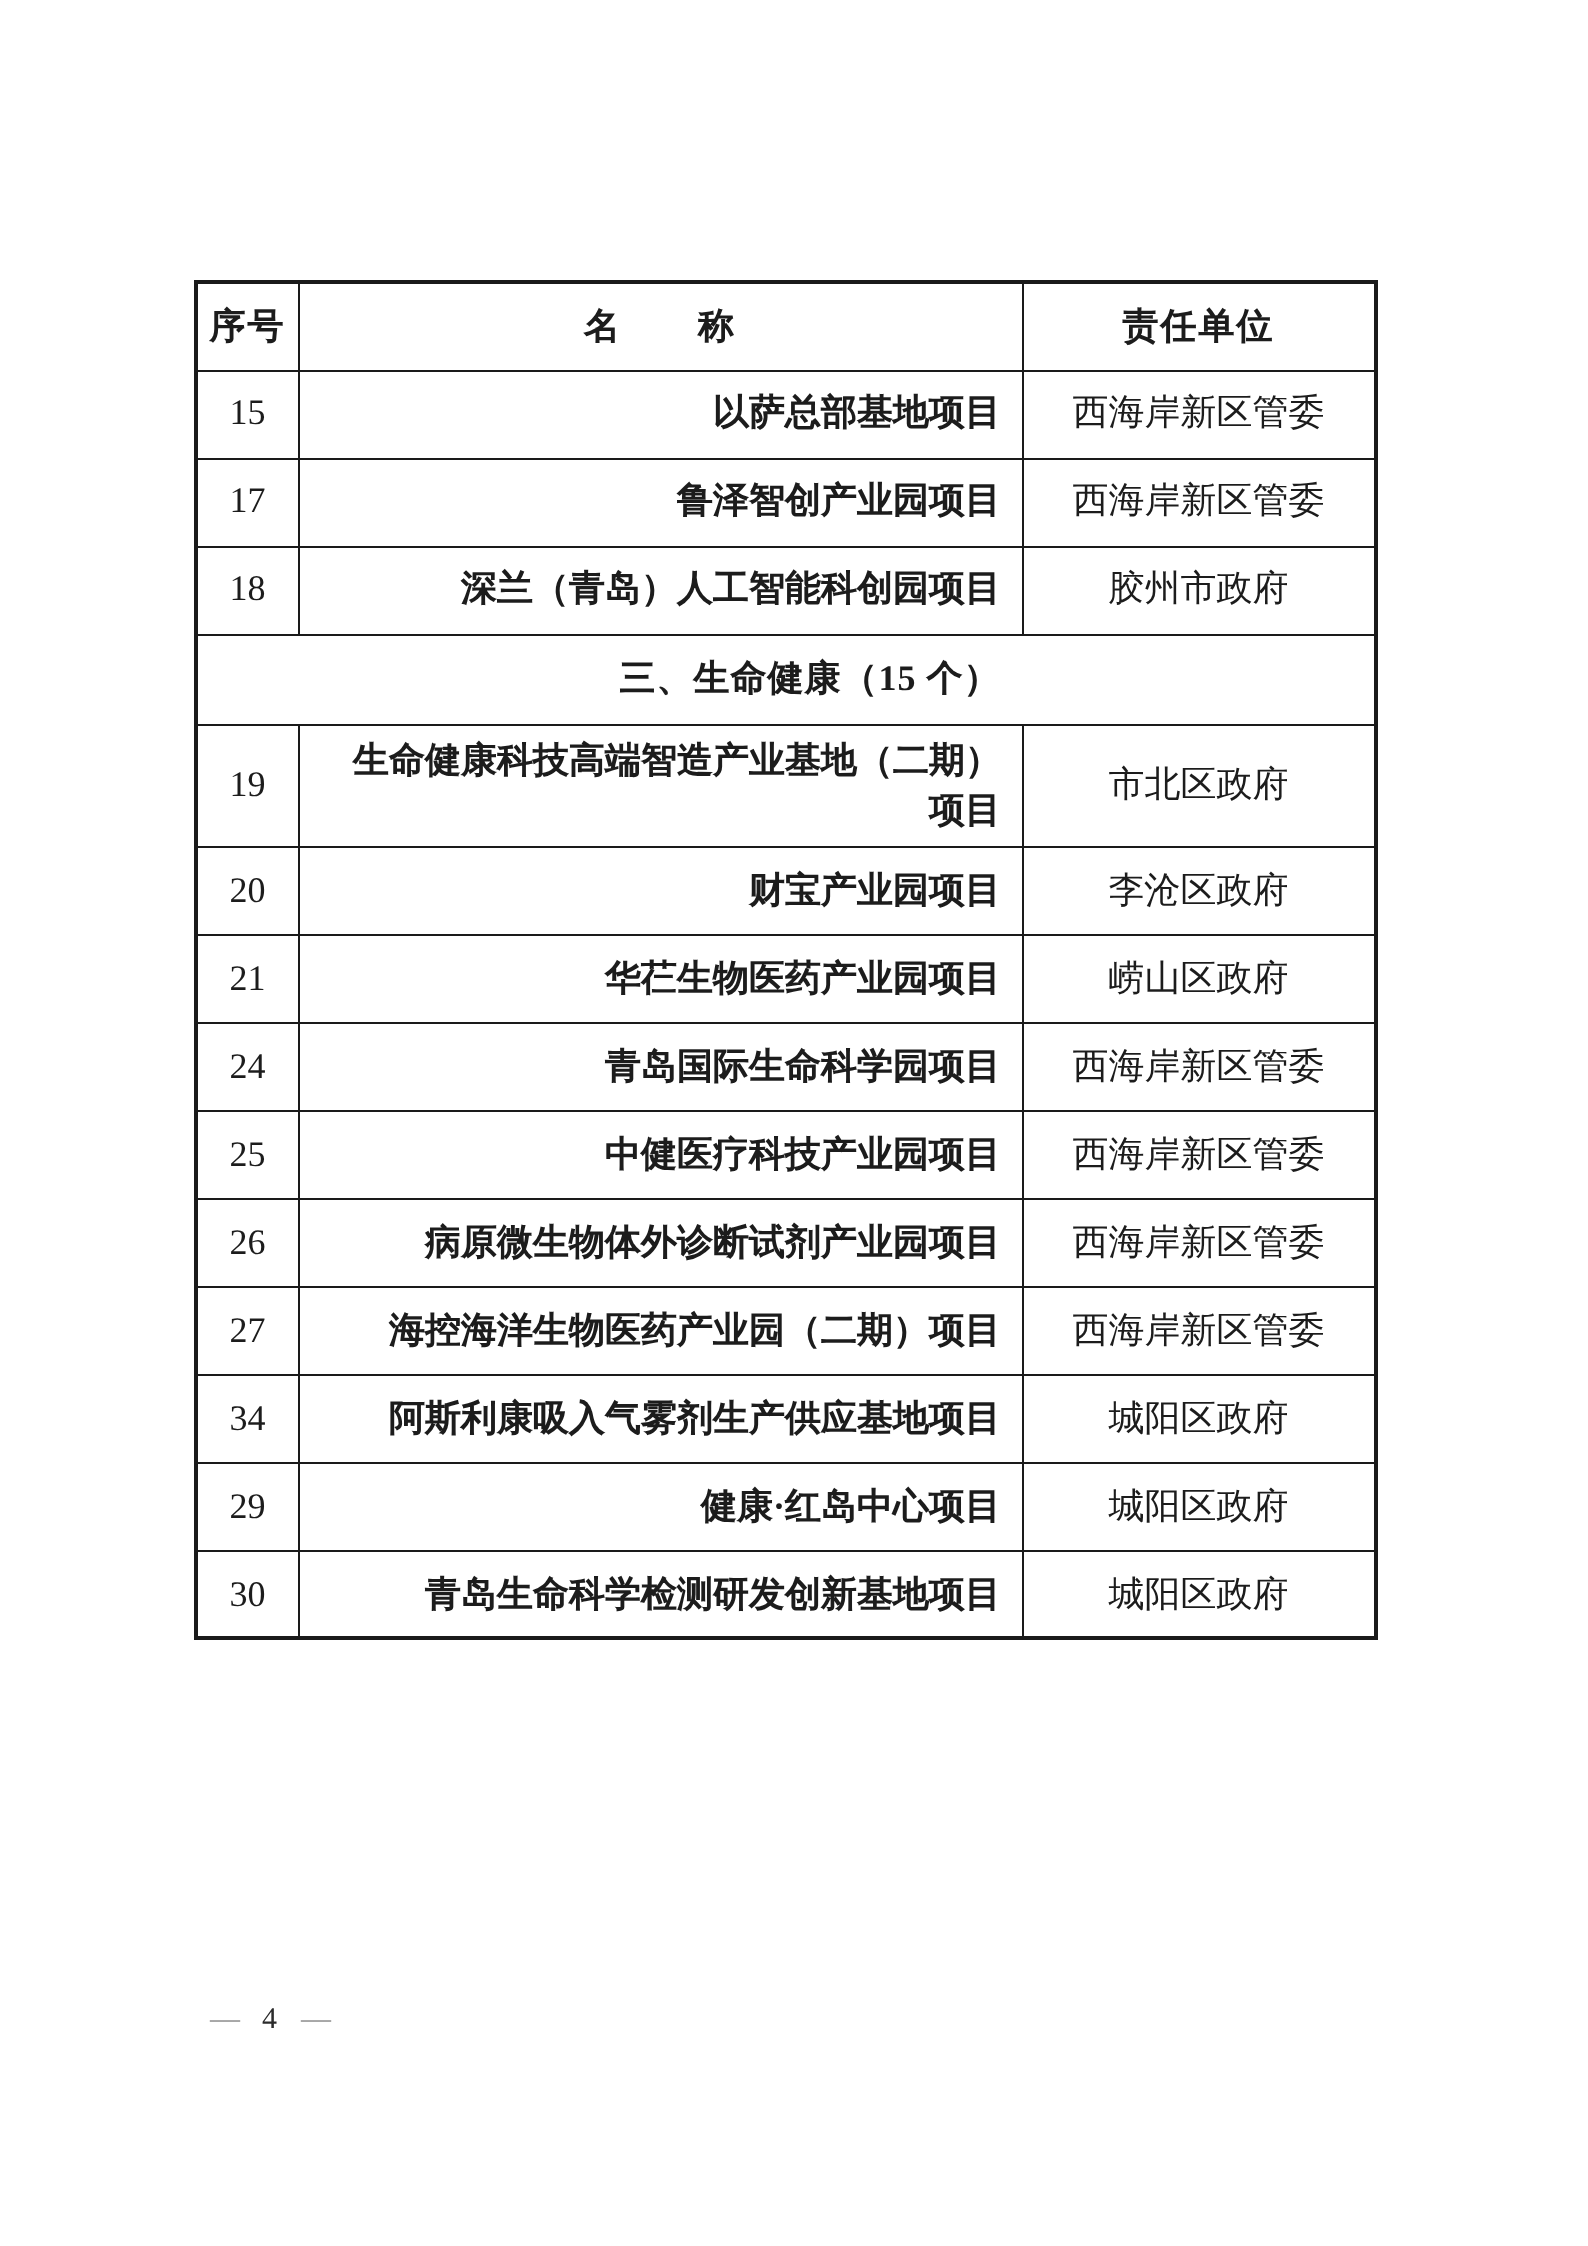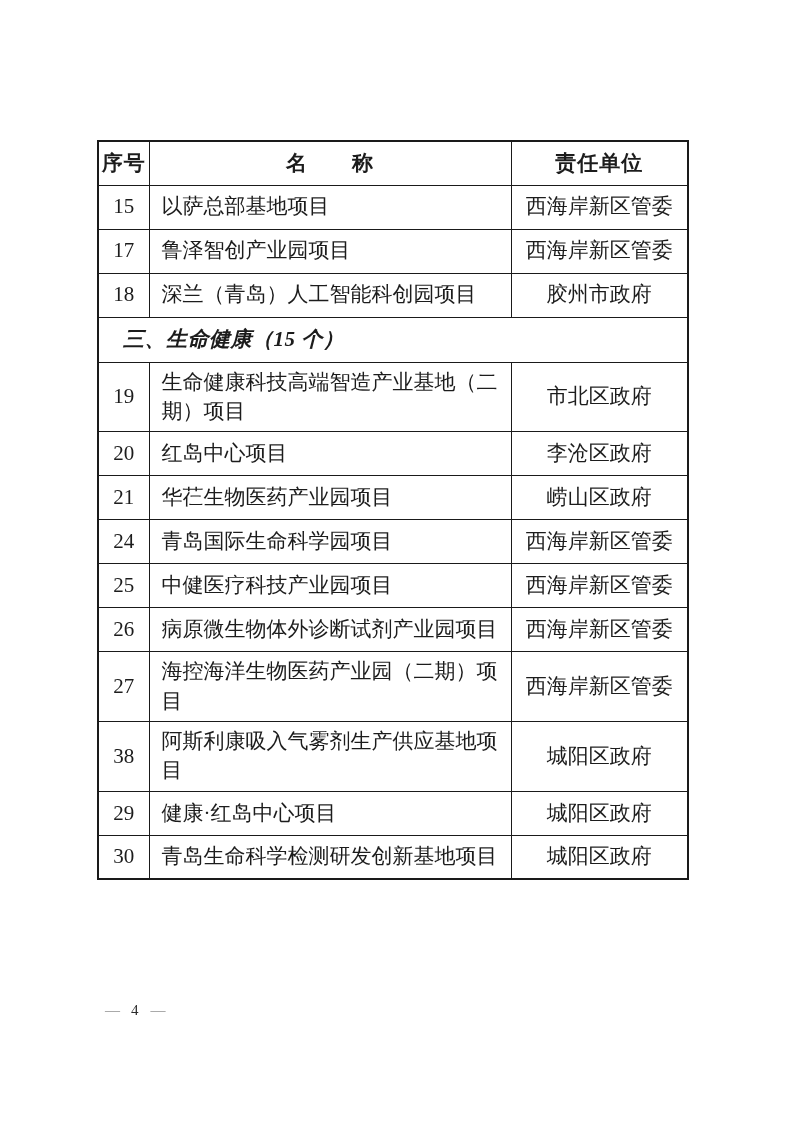--- a/index.html
+++ b/index.html
@@ -25,48 +25,48 @@
     border-collapse: collapse;
     table-layout: fixed;
     border: 2px solid #1a1a1a;
   }
   table.project-table col.c-no   { width: 51px; }
   table.project-table col.c-name { width: 362px; }
   table.project-table col.c-unit { width: 177px; }
   table.project-table th,
   table.project-table td {
     border: 1px solid #1a1a1a;
-    font-size: 21px;
+    font-size: 18px;
     vertical-align: middle;
     line-height: 1.4;
   }
   table.project-table thead th {
     height: 44px;
     font-weight: bold;
     text-align: center;
     letter-spacing: 1px;
   }
   tr.item-row { height: 44px; }
   td.cell-no {
     text-align: center;
     font-size: 14px;
     font-family: "Liberation Serif", "DejaVu Serif", serif;
   }
   td.cell-name {
-    text-align: left;
+    text-align: right;
     padding: 5px 10px 5px 12px;
+    font-weight: bold;
   }
   td.cell-unit { text-align: center; }
   tr.section-row { height: 45px; }
   td.section-cell {
     font-weight: bold;
-    text-align: left;
+    text-align: center;
     padding-left: 24px;
     letter-spacing: 0.5px;
-    font-style: italic;
   }
   .page-footer {
     position: absolute;
     left: 105px;
     top: 1002px;
     font-size: 15px;
     display: flex;
     align-items: center;
     gap: 12px;
   }
@@ -110,21 +110,21 @@
         <tr class="section-row">
           <td class="section-cell" colspan="3">三、生命健康（15 个）</td>
         </tr>
         <tr class="item-row">
           <td class="cell-no">19</td>
           <td class="cell-name">生命健康科技高端智造产业基地（二期）项目</td>
           <td class="cell-unit">市北区政府</td>
         </tr>
         <tr class="item-row">
           <td class="cell-no">20</td>
-          <td class="cell-name">红岛中心项目</td>
+          <td class="cell-name">财宝产业园项目</td>
           <td class="cell-unit">李沧区政府</td>
         </tr>
         <tr class="item-row">
           <td class="cell-no">21</td>
           <td class="cell-name">华芢生物医药产业园项目</td>
           <td class="cell-unit">崂山区政府</td>
         </tr>
         <tr class="item-row">
           <td class="cell-no">24</td>
           <td class="cell-name">青岛国际生命科学园项目</td>
@@ -139,21 +139,21 @@
           <td class="cell-no">26</td>
           <td class="cell-name">病原微生物体外诊断试剂产业园项目</td>
           <td class="cell-unit">西海岸新区管委</td>
         </tr>
         <tr class="item-row">
           <td class="cell-no">27</td>
           <td class="cell-name">海控海洋生物医药产业园（二期）项目</td>
           <td class="cell-unit">西海岸新区管委</td>
         </tr>
         <tr class="item-row">
-          <td class="cell-no">38</td>
+          <td class="cell-no">34</td>
           <td class="cell-name">阿斯利康吸入气雾剂生产供应基地项目</td>
           <td class="cell-unit">城阳区政府</td>
         </tr>
         <tr class="item-row">
           <td class="cell-no">29</td>
           <td class="cell-name">健康·红岛中心项目</td>
           <td class="cell-unit">城阳区政府</td>
         </tr>
         <tr class="item-row">
           <td class="cell-no">30</td>

